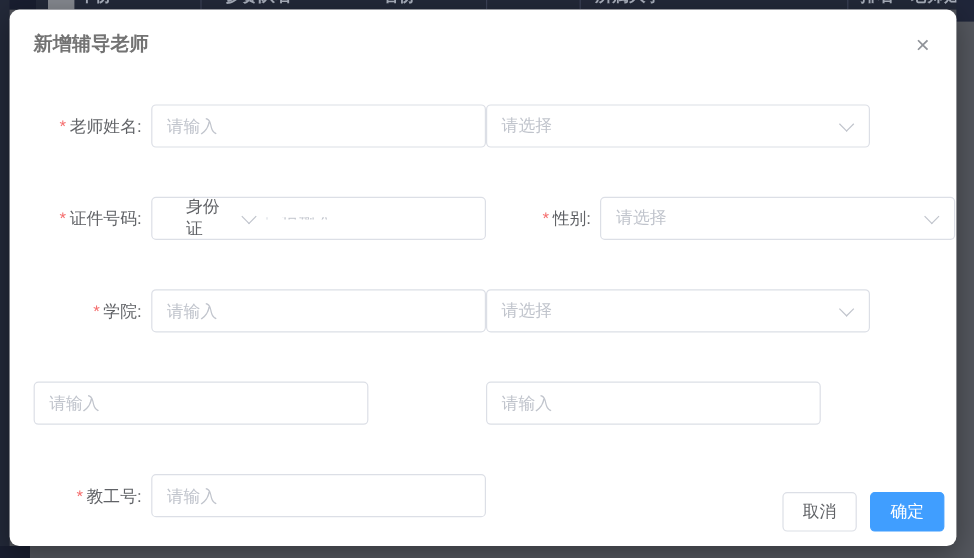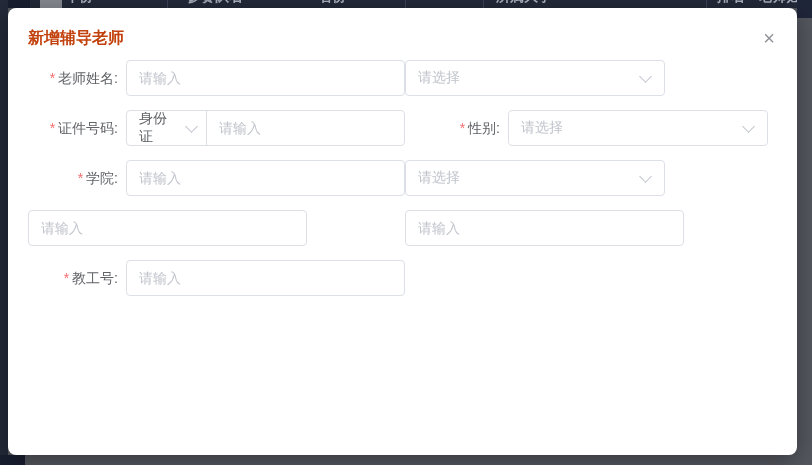--- a/index.html
+++ b/index.html
@@ -31,53 +31,53 @@
   .bg-right-block{position:absolute;left:797px;top:0;width:15px;height:18px;background:#20263a;}
   .bg-bottom-corner{position:absolute;left:0;top:455px;width:25px;height:10px;background:#191e30;}
 
   
   .dialog{
     position:absolute;left:8px;top:8px;width:789px;height:447px;
     background:#ffffff;border-radius:8px;
     box-shadow:0 6px 24px rgba(0,0,0,.35);
   }
   .dlg-header{padding:20px 20px 0 20px;display:flex;align-items:baseline;}
-  .dlg-title{font-size:16px;font-weight:bold;color:#c2410c;line-height:20px;}
+  .dlg-title{font-size:16px;font-weight:bold;color:#737373;line-height:20px;}
   .dlg-subtitle{font-size:13px;color:#e23b3b;margin-left:16px;line-height:18px;}
   .dlg-close{
     position:absolute;top:16px;right:14px;width:28px;height:28px;
     display:flex;align-items:center;justify-content:center;
     font-size:20px;color:#909399;cursor:pointer;background:none;border:none;line-height:1;
   }
 
   
   .form-grid{
     margin-top:12px;padding-left:20px;
     display:grid;grid-template-columns:377px 391px;row-gap:14px;
   }
-  .cell{display:flex;height:36px;}
+  .cell{display:flex;height:36px;margin-top:27px;}
   .lbl{font-size:14px;color:#606266;text-align:right;box-sizing:border-box;padding-right:8px;white-space:nowrap;line-height:36px;}
   .lbl-l{width:98px;}
   .lbl-r{width:103px;}
   .req{color:#f56c6c;margin-right:3px;}
   .ipt{
     box-sizing:border-box;height:36px;border:1px solid #dcdfe6;border-radius:4px;
     font-size:14px;background:#fff;
   }
   input.ipt{padding:0 12px;color:#606266;outline:none;width:279px;}
   .w-l{width:279px;}
-  .w-r{width:260px;}
+  .w-r{width:320px;}
   input::placeholder{color:#c0c4cc;opacity:1;}
   .select{display:flex;align-items:center;padding-left:12px;cursor:pointer;}
   .select .ph{color:#c0c4cc;font-size:14px;flex:1;}
   .chev{
     width:8px;height:8px;border-right:1.5px solid #c0c4cc;border-bottom:1.5px solid #c0c4cc;
     transform:rotate(45deg);margin:-4px 14px 0 8px;flex:none;
   }
-  .compound{display:flex;align-items:stretch;overflow:hidden;padding:0;width:279px;}
+  .compound{display:flex;align-items:stretch;overflow:hidden;padding:16px;width:279px;}
   .mini-select{
     display:flex;align-items:center;width:80px;flex:none;padding-left:12px;
     border-right:1px solid #dcdfe6;cursor:pointer;box-sizing:border-box;
   }
   .mini-select .val{font-size:14px;color:#606266;flex:1;}
   .mini-select .chev{margin-right:10px;}
   .compound input{border:none;outline:none;flex:1;padding:0 12px;font-size:14px;color:#606266;min-width:0;background:transparent;}
 
   
   .dlg-footer{position:absolute;right:10px;bottom:12px;display:flex;gap:11px;}
@@ -166,14 +166,18 @@
       <input class="ipt w-r" placeholder="请输入" style="">
     </div>
 
     <div class="cell">
       <label class="lbl lbl-l"><span class="req">*</span><span>教工号:</span></label>
       <input class="ipt w-l" placeholder="请输入" style="">
     </div>
 
   </div>
 
+  <div class="dlg-footer">
+    <button class="btn btn-cancel">取消</button>
+    <button class="btn btn-confirm">确定</button>
+  </div>
 
 </div>
 
 </body></html>

